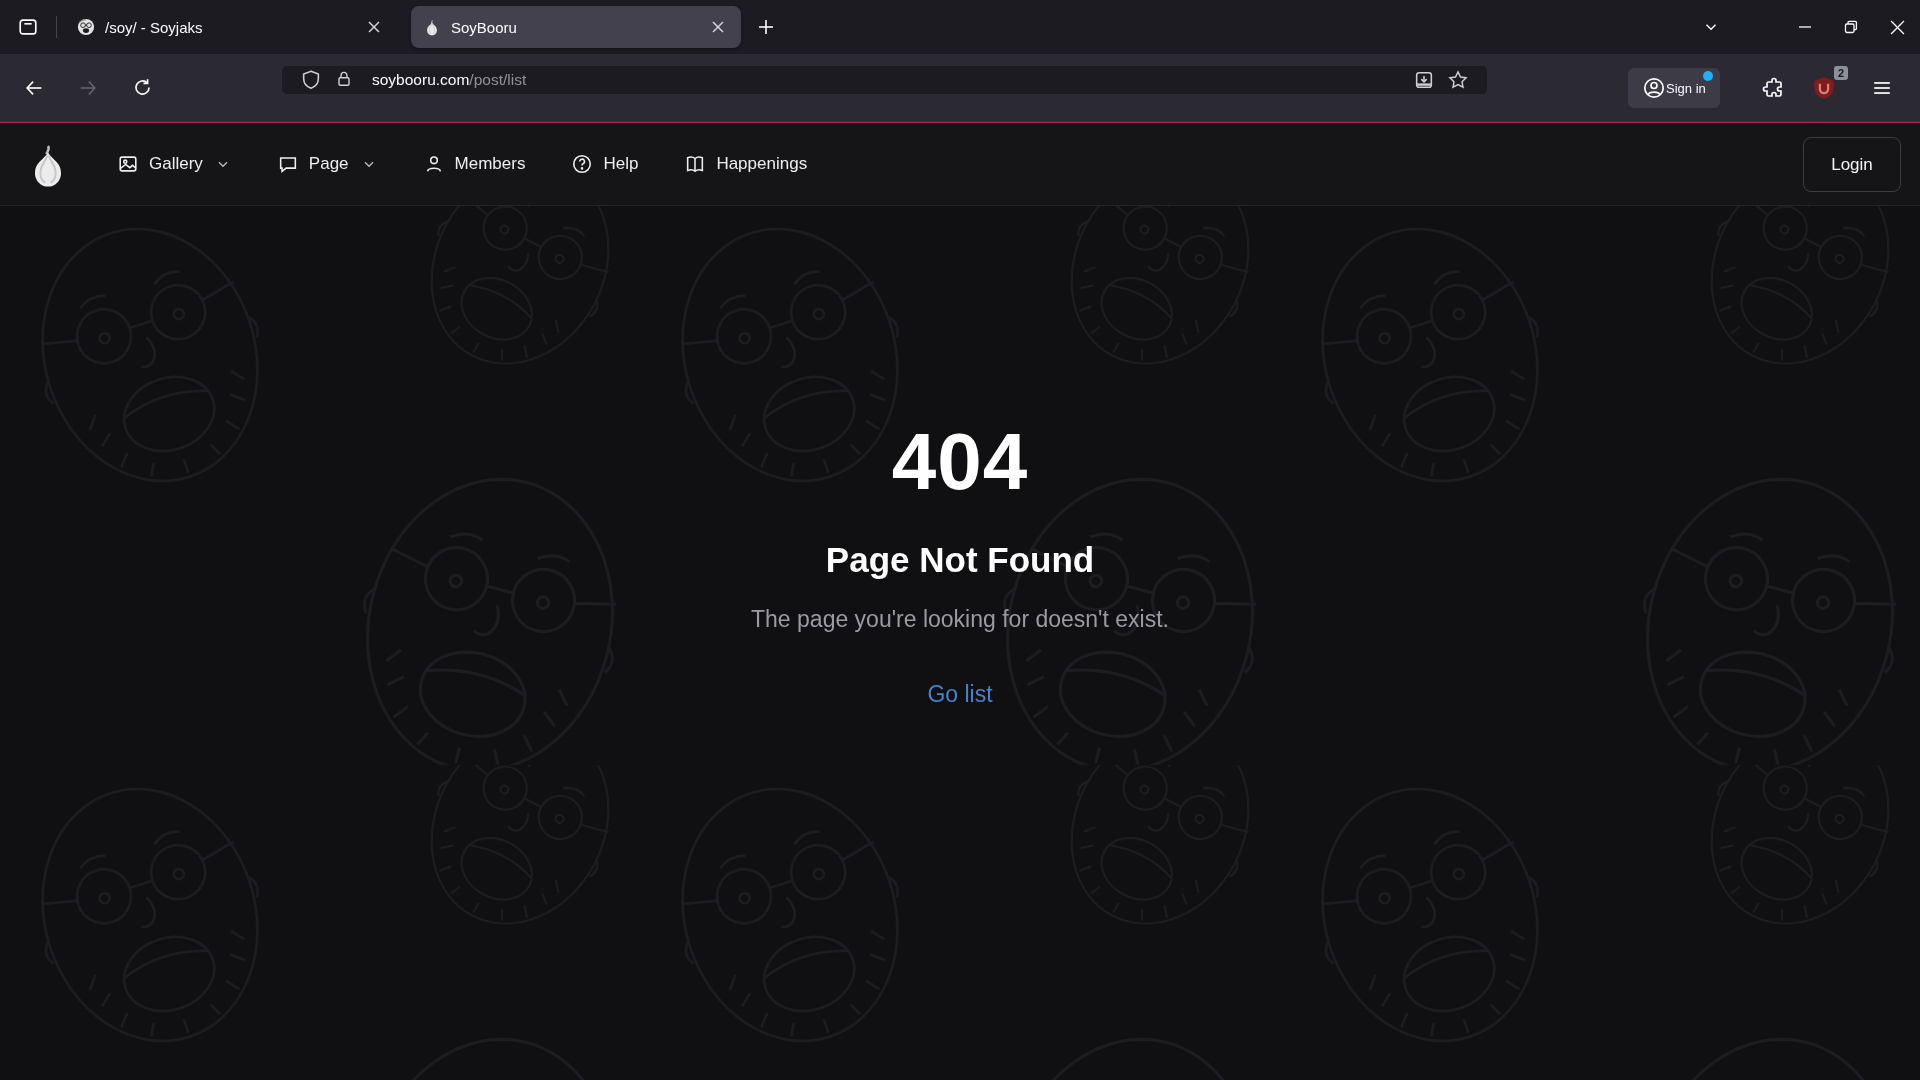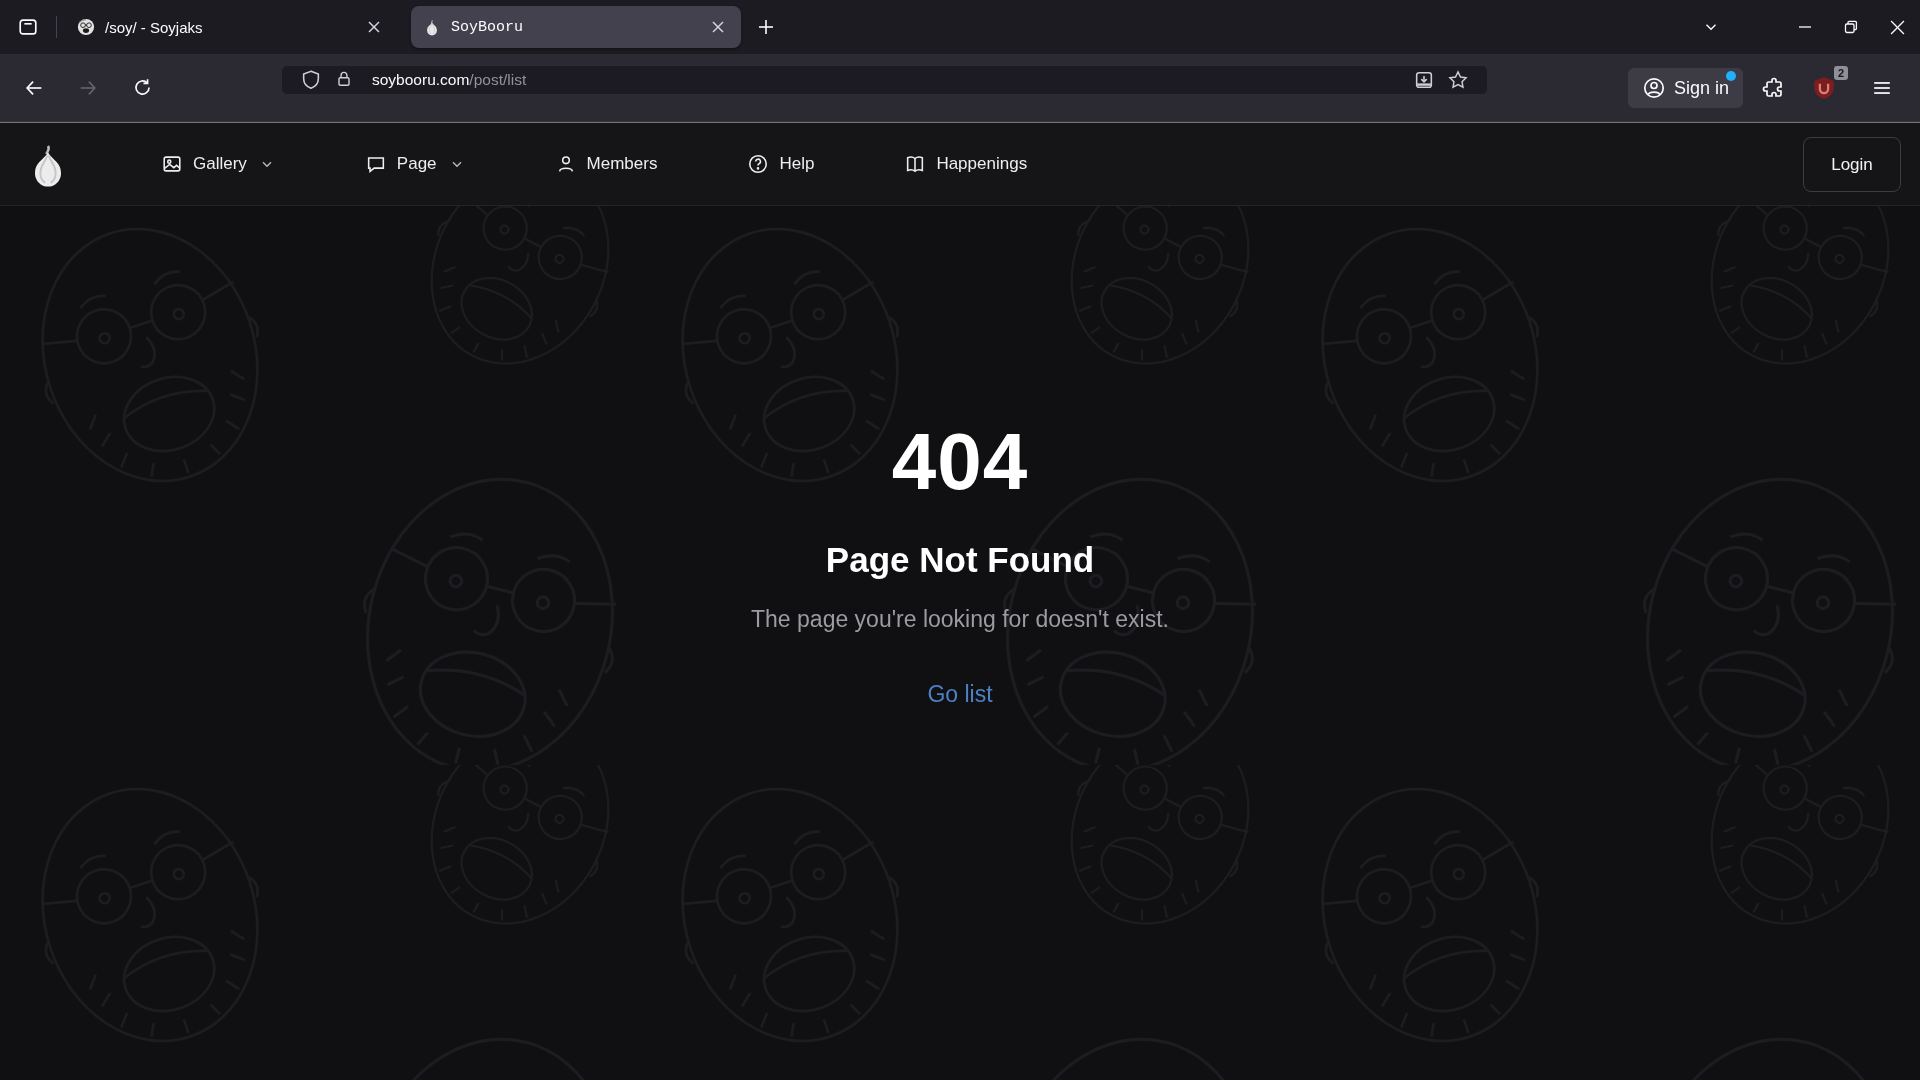--- a/index.html
+++ b/index.html
@@ -1,58 +1,58 @@
 <!DOCTYPE html>
 <html><head>
 <meta charset="utf-8">
 <style>
   * { margin:0; padding:0; box-sizing:border-box; }
   html,body { background:#000; }
   body { font-family:"Liberation Sans", sans-serif; }
-  .screen { position:relative; width:1920px; height:1080px; overflow:hidden; background:#737373; }
+  .screen { position:relative; width:1920px; height:1080px; overflow:hidden; background:#be185d; }
 
   
   .tabbar { position:absolute; top:0; left:0; width:1920px; height:54px; background:#1c1b22; display:flex; align-items:center; }
   .chrome-btn { display:flex; align-items:center; justify-content:center; background:transparent; border:none; color:#fbfbfe; cursor:pointer; }
   .ffview { width:40px; height:38px; margin-left:8px; border-radius:4px; }
   .tab-divider { width:1px; height:22px; background:#45444e; margin:0 6px 0 8px; }
   .tab { display:flex; align-items:center; height:42px; border-radius:8px; padding:0 10px 0 12px; color:#fbfbfe; font-size:15px; cursor:pointer; }
   .tab.inactive { width:332px; margin-left:2px; }
-  .tab.active { width:330px; margin-left:14px; background:#42414d; box-shadow:0 1px 3px rgba(0,0,0,.4);font-family:Liberation Mono, monospace; }
+  .tab.active { width:330px; margin-left:14px; background:#42414d; box-shadow:0 1px 3px rgba(0,0,0,.4); }
   .tab .favicon { width:18px; height:18px; flex:0 0 auto; margin-right:10px; }
   .tab .tab-title { flex:1; white-space:nowrap; overflow:hidden; }
   .tab-close { width:26px; height:26px; border-radius:4px; color:#d6d6dd; font-size:13px; }
   .newtab { width:34px; height:34px; margin-left:8px; border-radius:4px; font-size:20px; }
   .tabbar-right { position:absolute; right:0; top:0; height:54px; display:flex; align-items:center; }
   .alltabs { width:38px; height:36px; border-radius:4px; margin-right:52px; }
   .winctl { width:46px; height:54px; }
 
   .toolbar { position:absolute; top:54px; left:0; width:1920px; height:68px; background:#2b2a33; border-bottom:1px solid #38373f; display:flex; align-items:center; }
   .navbtn { width:36px; height:36px; border-radius:4px; }
   .navbtn.back { margin-left:16px; }
   .navbtn.fwd { margin-left:18px; color:#63626c; }
   .navbtn.reload { margin-left:18px; }
   .urlbar { position:absolute; left:282px; top:12px; width:1205px; height:28px; background:#1c1b22; border-radius:5px; display:flex; align-items:center; padding:0 12px; color:#cfcfd8; }
   .urlbar .u-icon { width:22px; height:22px; margin:0 6px; flex:0 0 auto; }
   .url-text { font-size:15.5px; margin-left:10px; flex:1; white-space:nowrap; }
   .url-domain { color:#fbfbfe; }
   .url-path { color:#92929c; }
-  .signin { position:absolute; left:1628px; top:14px; height:40px; display:flex; align-items:center; gap:8px; background:#3c3b46; border:none; border-radius:6px; padding:0 14px; color:#fbfbfe; font-size:18px; cursor:pointer; }
+  .signin { position:absolute; left:1628px; top:14px; height:40px; display:flex; align-items:center; background:#3c3b46; border:none; border-radius:6px; padding:0 14px; color:#fbfbfe; font-size:13px; cursor:pointer; }
   .signin-dot { position:absolute; top:3px; right:7px; width:10px; height:10px; border-radius:50%; background:#1fb0ff; }
   .toolbar .abs-btn { position:absolute; top:16px; width:36px; height:36px; }
   .ext-puzzle { left:1756px; }
   .ublock { left:1806px; }
   .ublock-badge { position:absolute; top:-4px; right:-6px; background:#8f8f98; color:#17171c; font-size:11px; font-weight:700; line-height:14px; padding:0 4px; border-radius:3px; }
   .hamburger { left:1864px; }
 
   
   .page { position:absolute; top:123px; left:0; width:1920px; height:957px; background:#101013; }
   .bg-pattern { position:absolute; top:82px; left:0; width:1920px; height:875px; }
 
-  .site-nav { position:relative; height:83px; background:#151518; border-bottom:1px solid #242428; display:flex; align-items:center; padding-left:25px; z-index:2;gap:44px; }
+  .site-nav { position:relative; height:83px; background:#151518; border-bottom:1px solid #242428; display:flex; align-items:center; padding-left:25px; z-index:2; }
   .logo { width:46px; height:46px; margin-right:46px; flex:0 0 auto; cursor:pointer; }
   .nav-item { display:flex; align-items:center; gap:10px; margin-right:46px; color:#eeeef1; font-size:17px; cursor:pointer; white-space:nowrap; }
   .nav-item svg { flex:0 0 auto; }
   .nav-chevron { color:#b9b9c0; margin-left:2px; }
   .search-wrap { position:absolute; left:852px; top:13px; width:660px; height:58px; }
   .search-input { width:100%; height:100%; background:#0b0b0d; border:1px solid #2e2e34; border-radius:4px; color:#e6e6ea; font-size:18px; padding:0 52px 0 26px; font-family:"Liberation Sans", sans-serif; }
   .search-input::placeholder { color:#8a8a92; }
   .search-icon { position:absolute; right:18px; top:17px; color:#9a9aa0; cursor:pointer; }
   .login-btn { position:absolute; left:1803px; top:14px; width:98px; height:55px; background:transparent; border:1px solid #3c3c42; border-radius:8px; color:#f2f2f4; font-size:17px; cursor:pointer; font-family:"Liberation Sans", sans-serif; }
 

